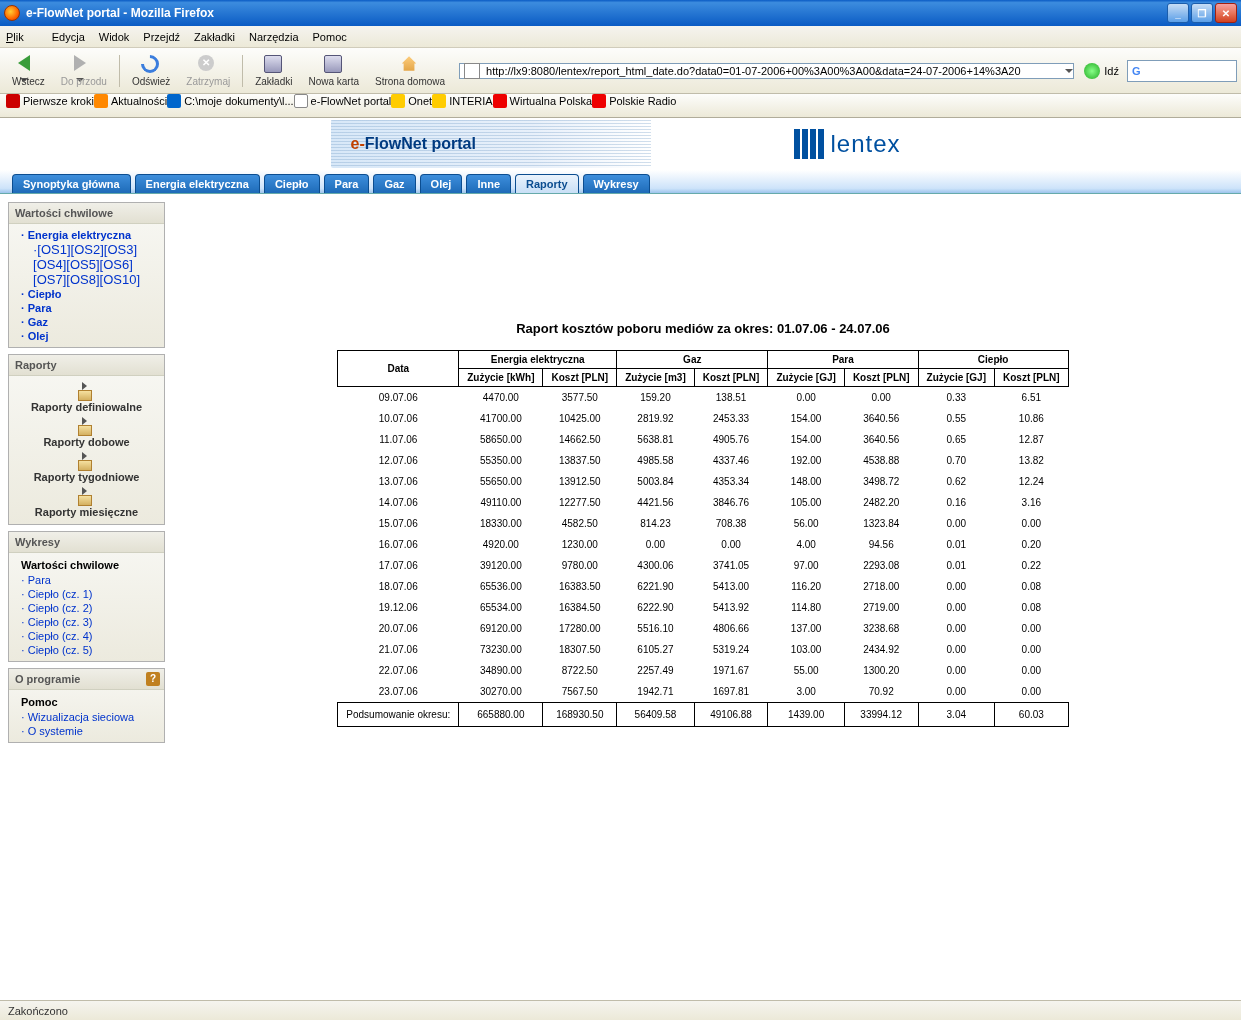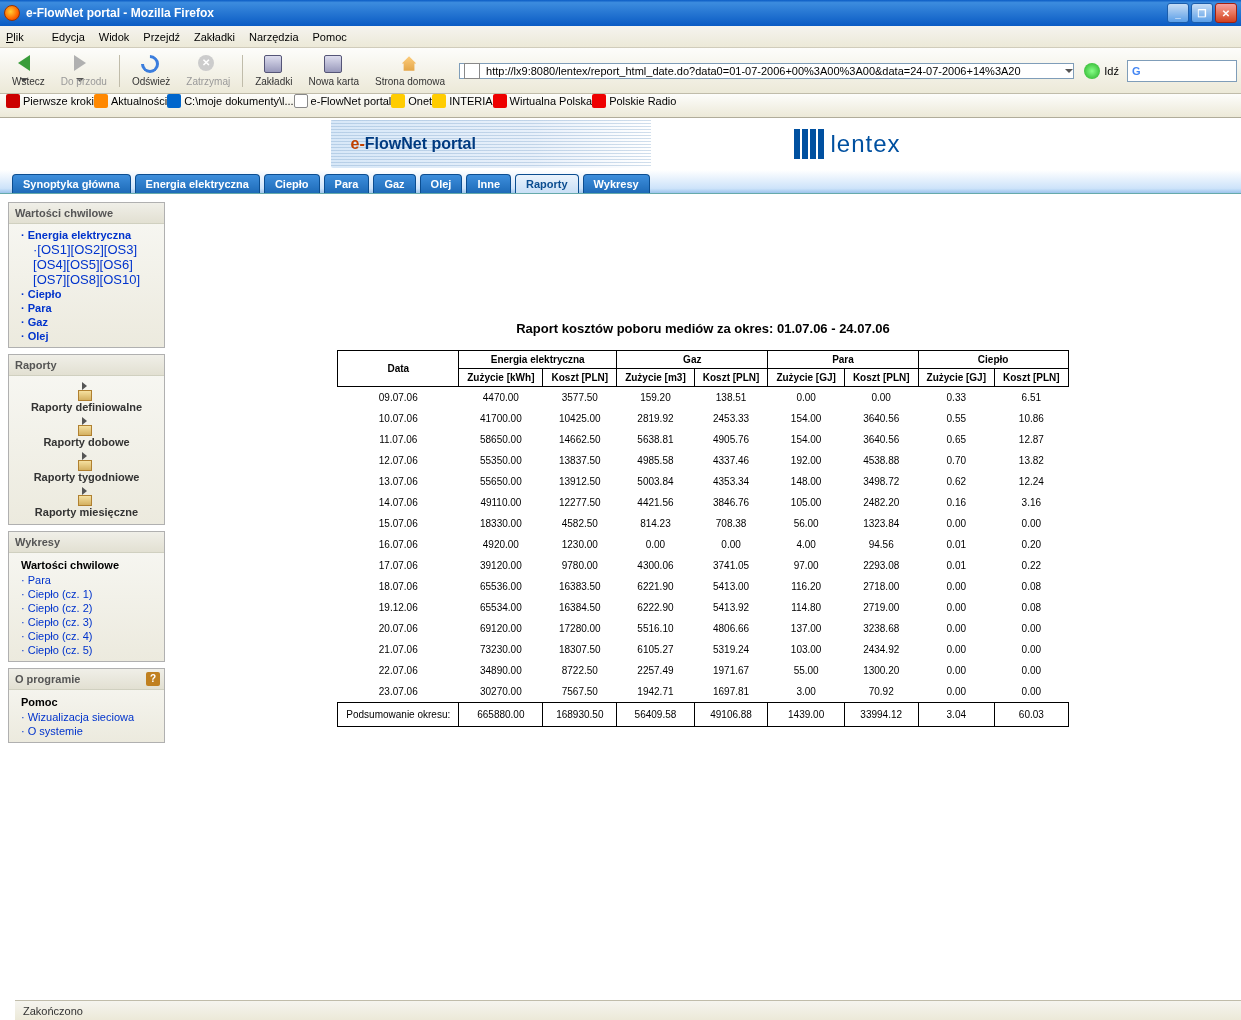--- a/index.html
+++ b/index.html
@@ -78,21 +78,21 @@
 
 .maincol { flex: 1; padding: 12px 30px 30px 30px; }
 .rtitle { text-align: center; font-weight: bold; font-size: 13px; margin: 36px 0 14px 0; }
 table.report { border-collapse: collapse; margin: 0 auto; font-size: 10px; }
 table.report th, table.report td { border: 1px solid #000; padding: 3px 8px; text-align: center; white-space: nowrap; }
 table.report thead th { font-weight: bold; }
 table.report tbody td { border: none; padding: 5px 8px; }
 table.report tfoot td { border: 1px solid #000; padding: 6px 8px; }
 
 
-.statusbar { position: absolute; bottom: 0; left: 15px; right: 0; height: 20px; background: linear-gradient(to bottom, #f5f4ef, #ece9d8); border-top: 1px solid #c0bcaa; display: flex; align-items: center; padding: 0 8px; font-size: 11px; color: #333; }
+.statusbar { position: absolute; bottom: 0; left: 0; right: 0; height: 20px; background: linear-gradient(to bottom, #f5f4ef, #ece9d8); border-top: 1px solid #c0bcaa; display: flex; align-items: center; padding: 0 8px; font-size: 11px; color: #333; }
 </style>
 </head>
 <body>
 
 <div class="titlebar">
   <div class="ff-icon"></div>
   <div class="title">e-FlowNet portal - Mozilla Firefox</div>
   <div class="winbtns">
     <div class="winbtn">_</div>
     <div class="winbtn">❐</div>

